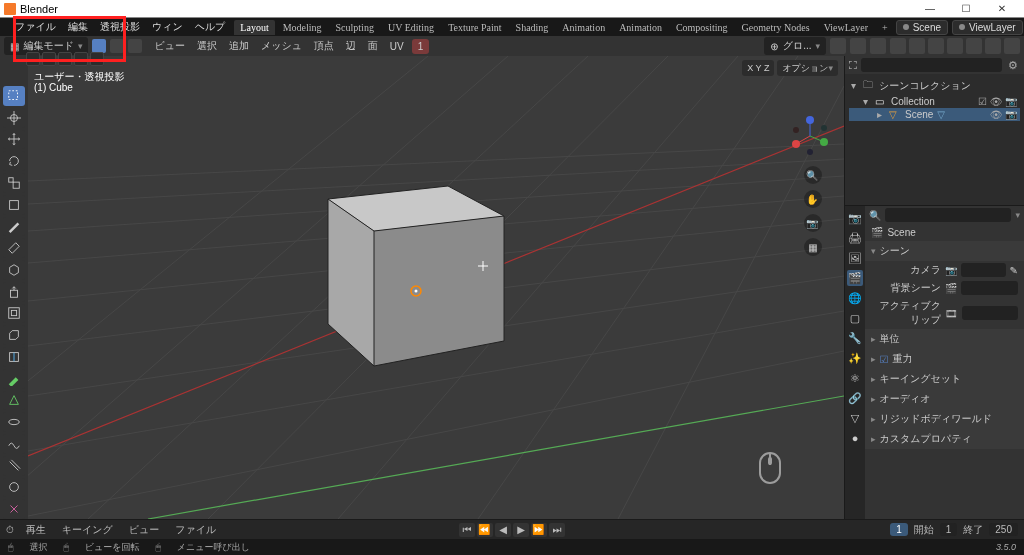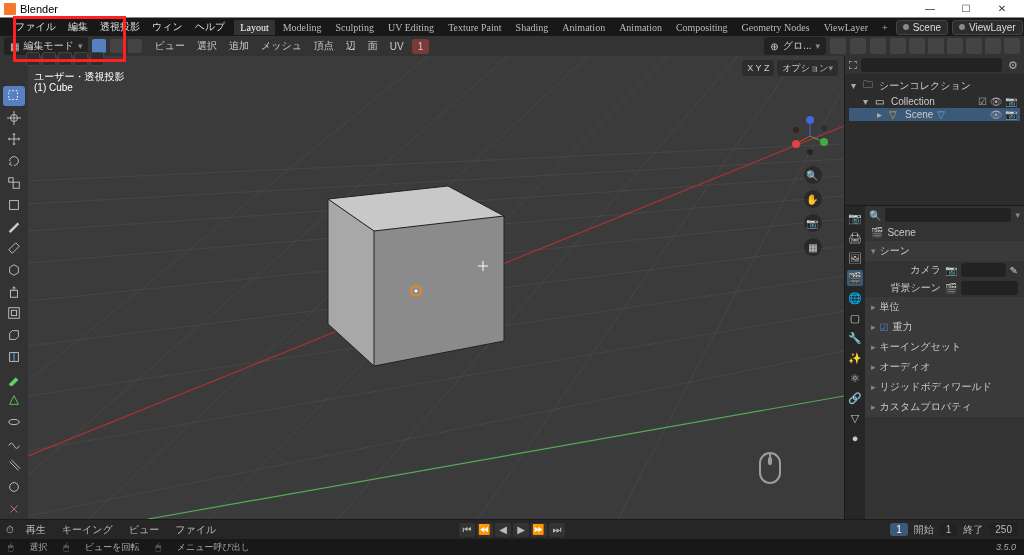--- a/index.html
+++ b/index.html
@@ -476,20 +476,25 @@
             <span class="lbl">カメラ</span>
             <span>📷</span>
             <div class="val"></div>
             <span>✎</span>
           </div>
         <div class="field">
             <span class="lbl">背景シーン</span>
             <span>🎬</span>
             <div class="val"></div>
           </div>
+        <div class="field">
+            <span class="lbl">アクティブクリップ</span>
+            <span>🎞</span>
+            <div class="val"></div>
+          </div>
         <div class="panel-h">
             <span class="chevron">▸</span>
             <span>単位</span>
           </div>
         <div class="panel-h">
             <span class="chevron">▸</span>
             <span style="color:#5680c2;">☑</span>
             <span>重力</span>
           </div>
         <div class="panel-h">

